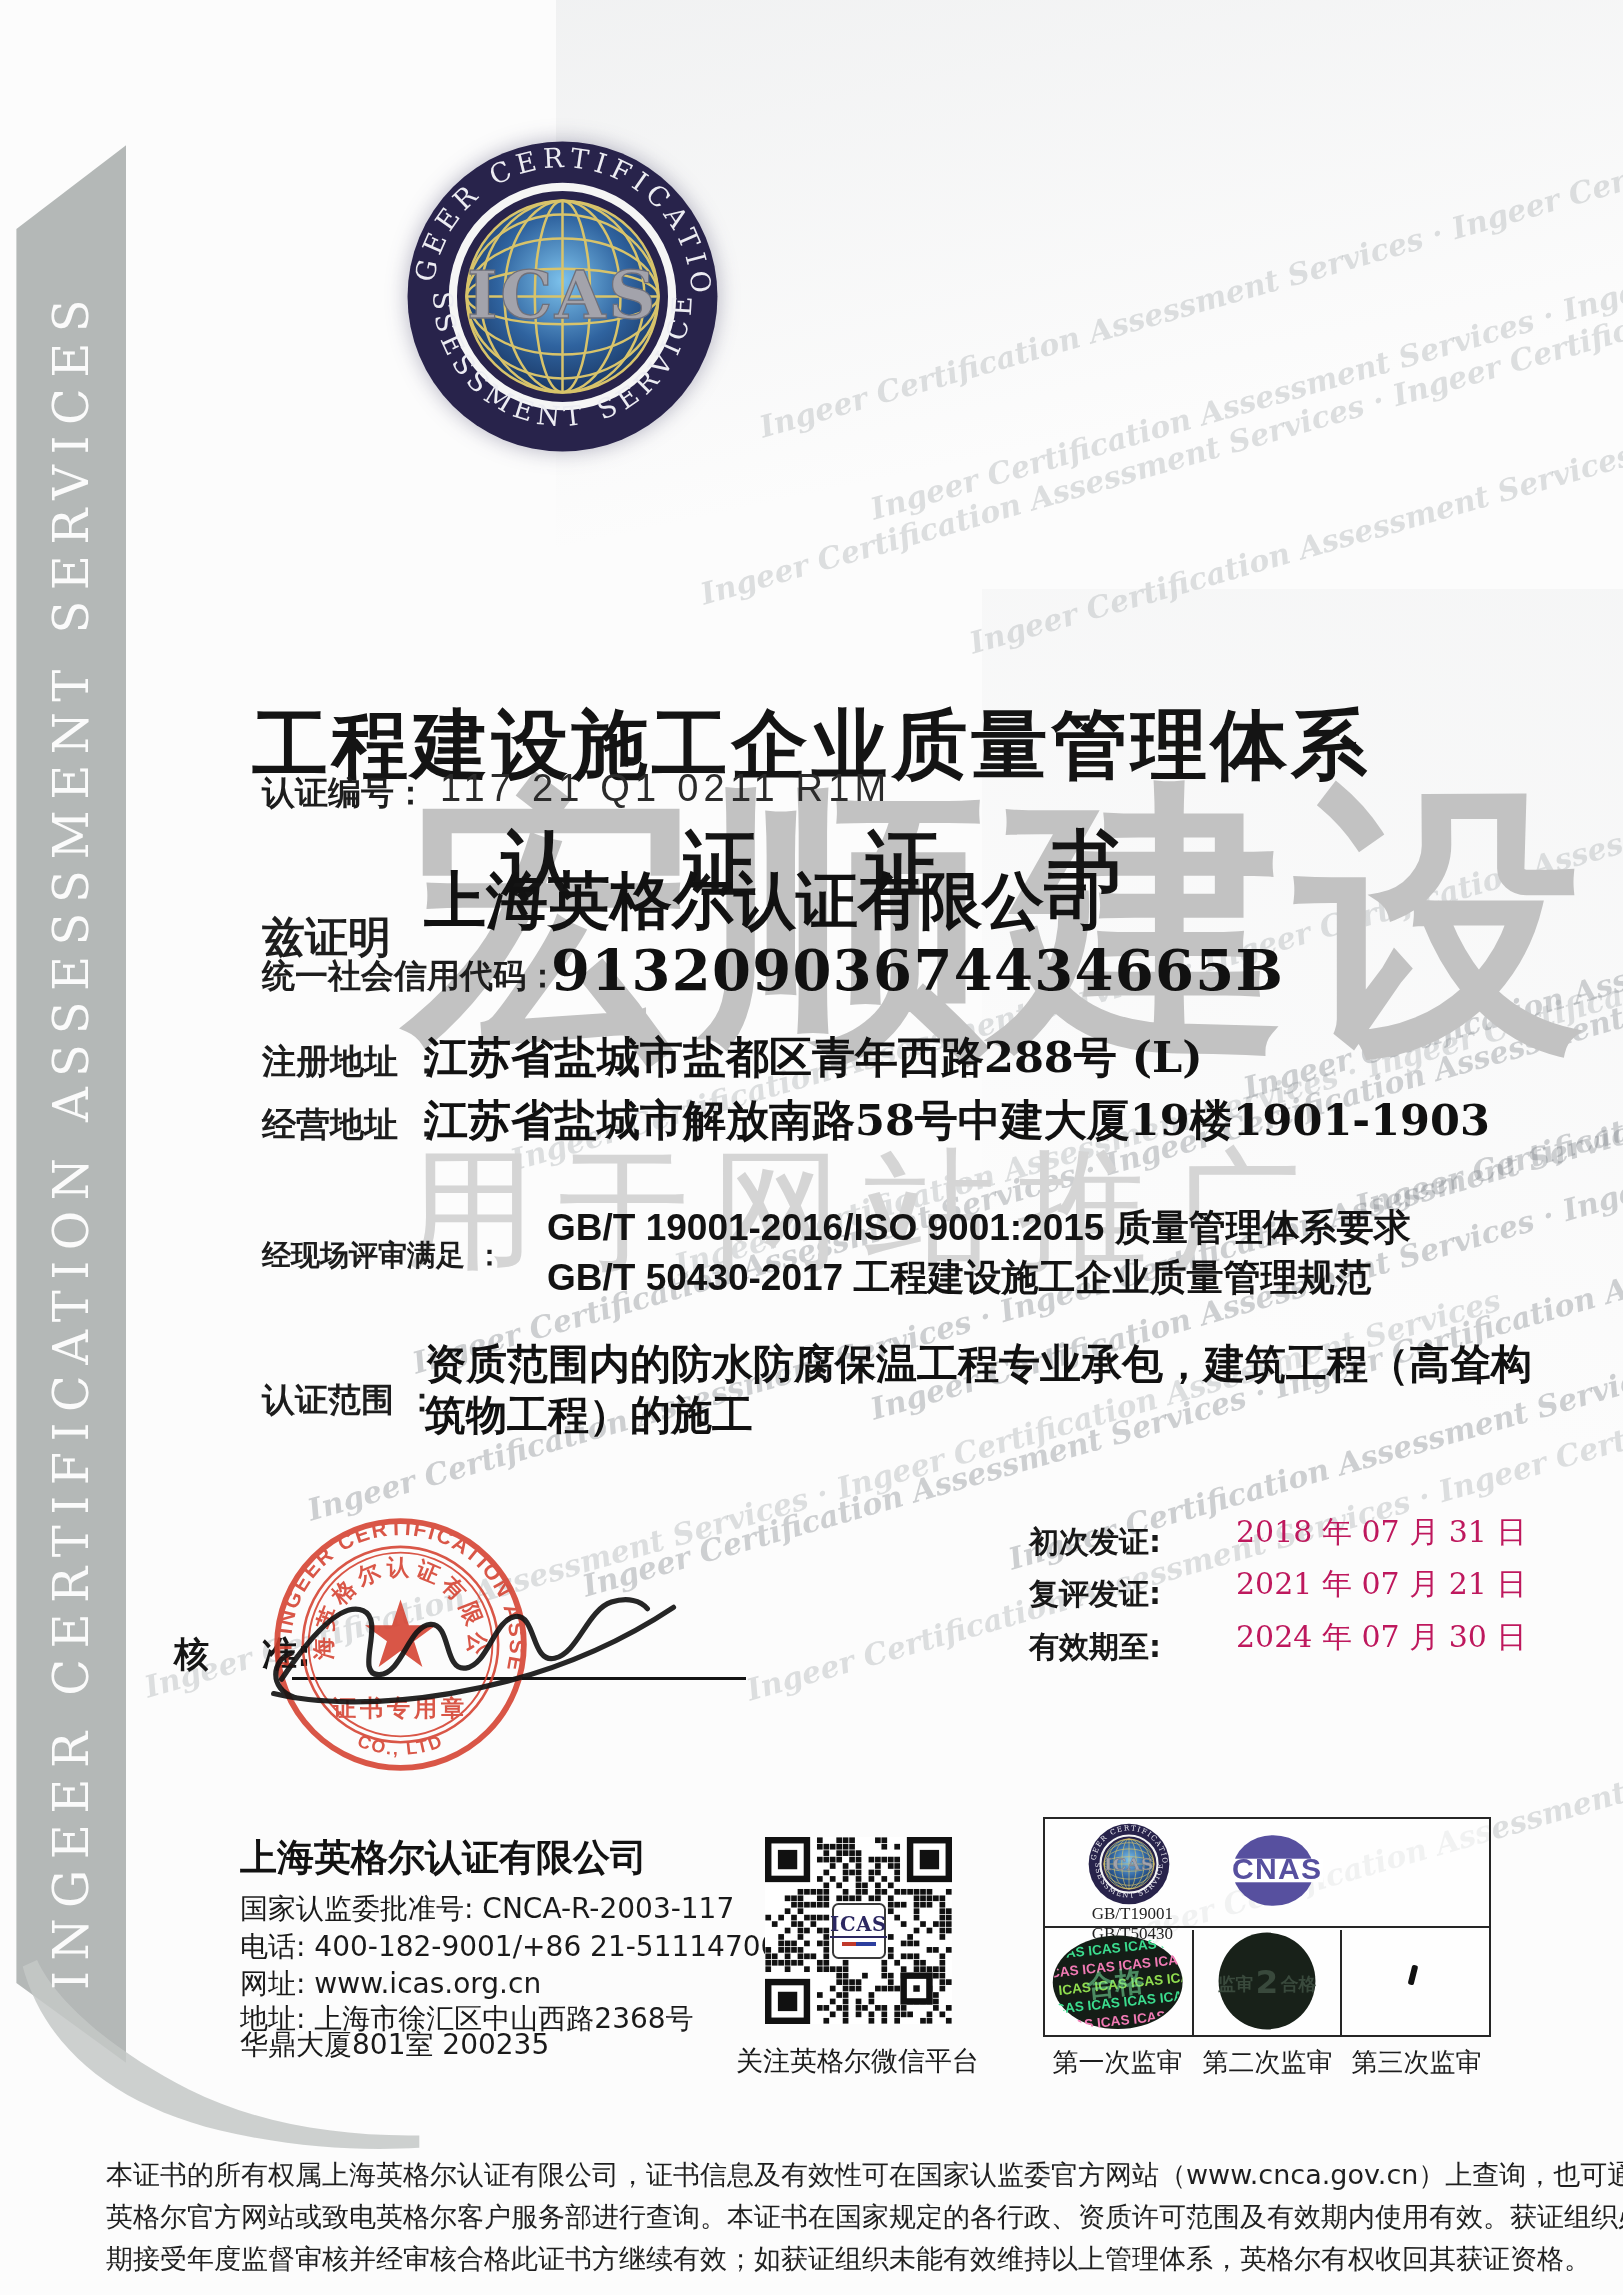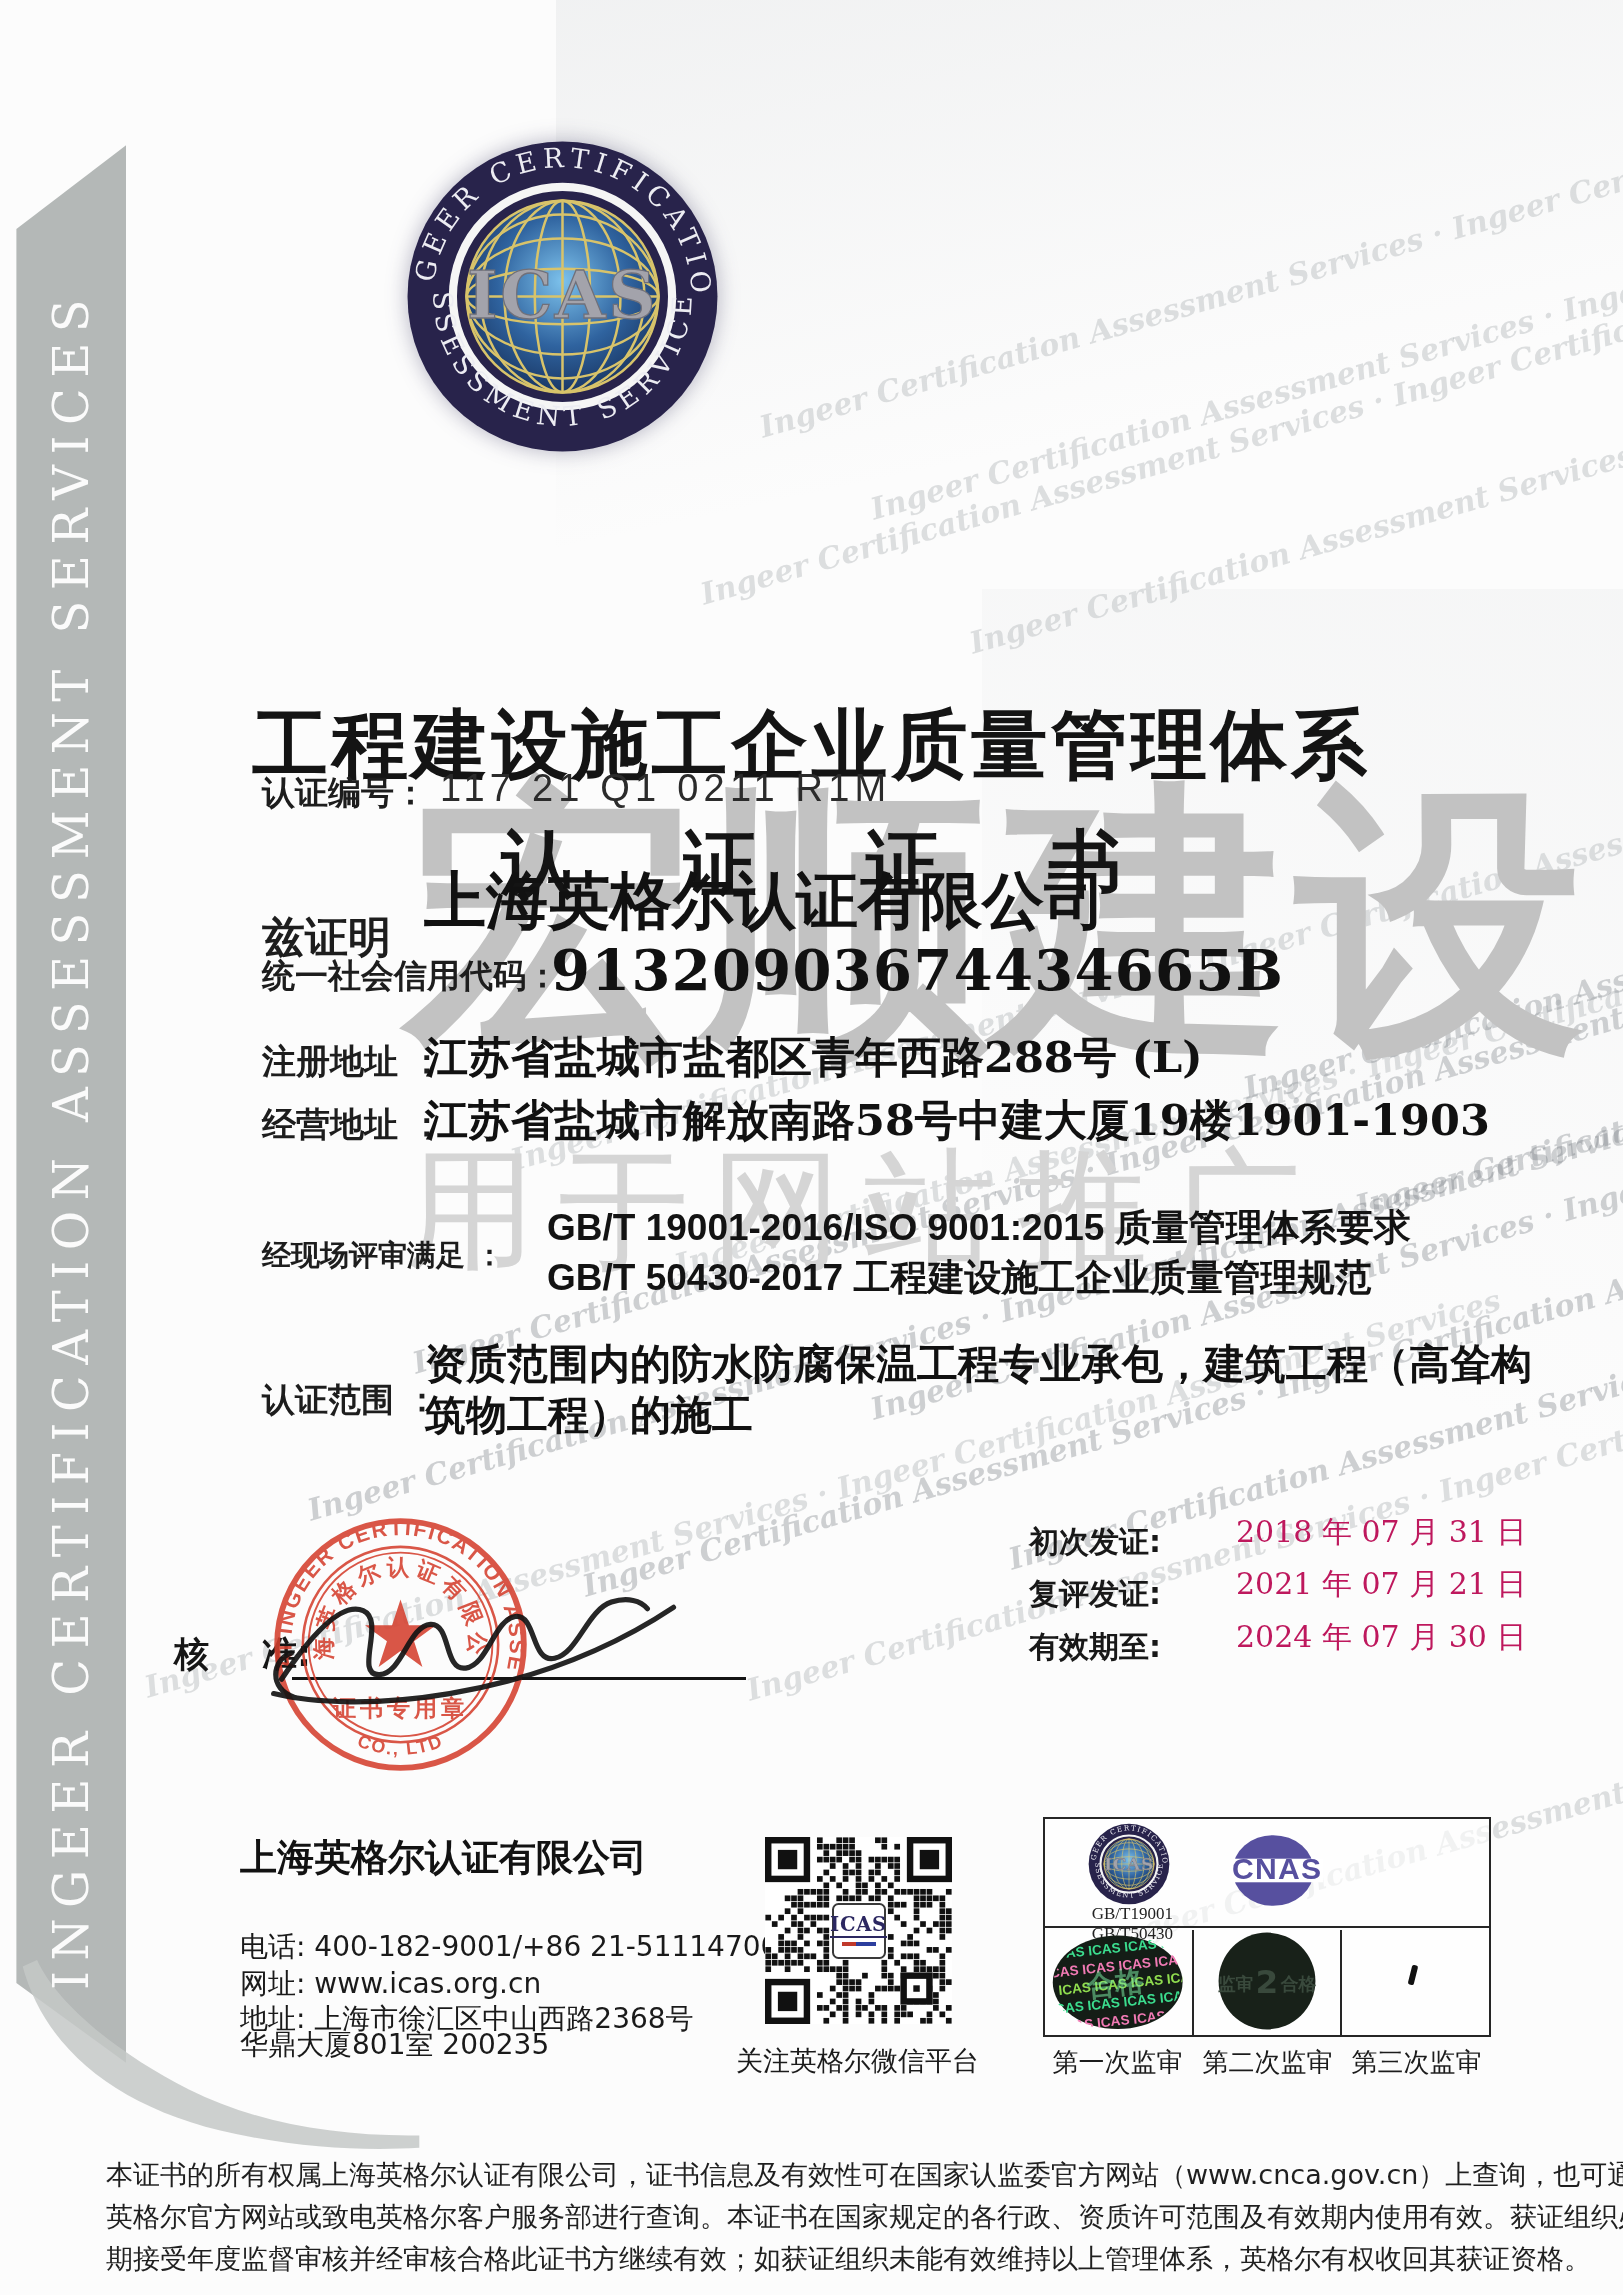--- a/index.html
+++ b/index.html
@@ -263,20 +263,21 @@
 
   <svg class="abs signature z6" viewBox="0 0 680 300">
     <g fill="none" stroke="#141414" stroke-width="8" stroke-linecap="round" opacity=".92">
       <path d="M60 238 C 20 225, 25 180, 55 170"></path>
       <path d="M40 210 C 80 150, 130 90, 165 105 C 200 120, 150 205, 190 203 C 225 201, 235 128, 268 126 C 300 124, 288 198, 322 193 C 356 188, 366 118, 398 114 C 430 110, 422 186, 458 178 C 494 170, 508 104, 545 92 C 570 84, 590 90, 600 102"></path>
       <path d="M28 232 C 150 262, 420 246, 640 100"></path>
     </g>
   </svg>
 
   <div class="abs issuer-name z4">上海英格尔认证有限公司</div>
+  <div class="abs iss iss0 z4">国家认监委批准号: CNCA-R-2003-117</div>
   <div class="abs iss iss1 z4">电话: 400-182-9001/+86 21-51114700</div>
   <div class="abs iss iss2 z4">网址: www.icas.org.cn</div>
   <div class="abs iss iss3 z4">地址: 上海市徐汇区中山西路2368号</div>
   <div class="abs iss iss4 z4">华鼎大厦801室    200235</div>
 
   <div class="abs qr z4">
     <svg width="187" height="187" viewBox="0 0 286 286">
         <g fill="#111">
           <rect x="79.5" y="0.6" width="8.7" height="8.7"></rect>
           <rect x="109.1" y="0.6" width="8.7" height="8.7"></rect>

